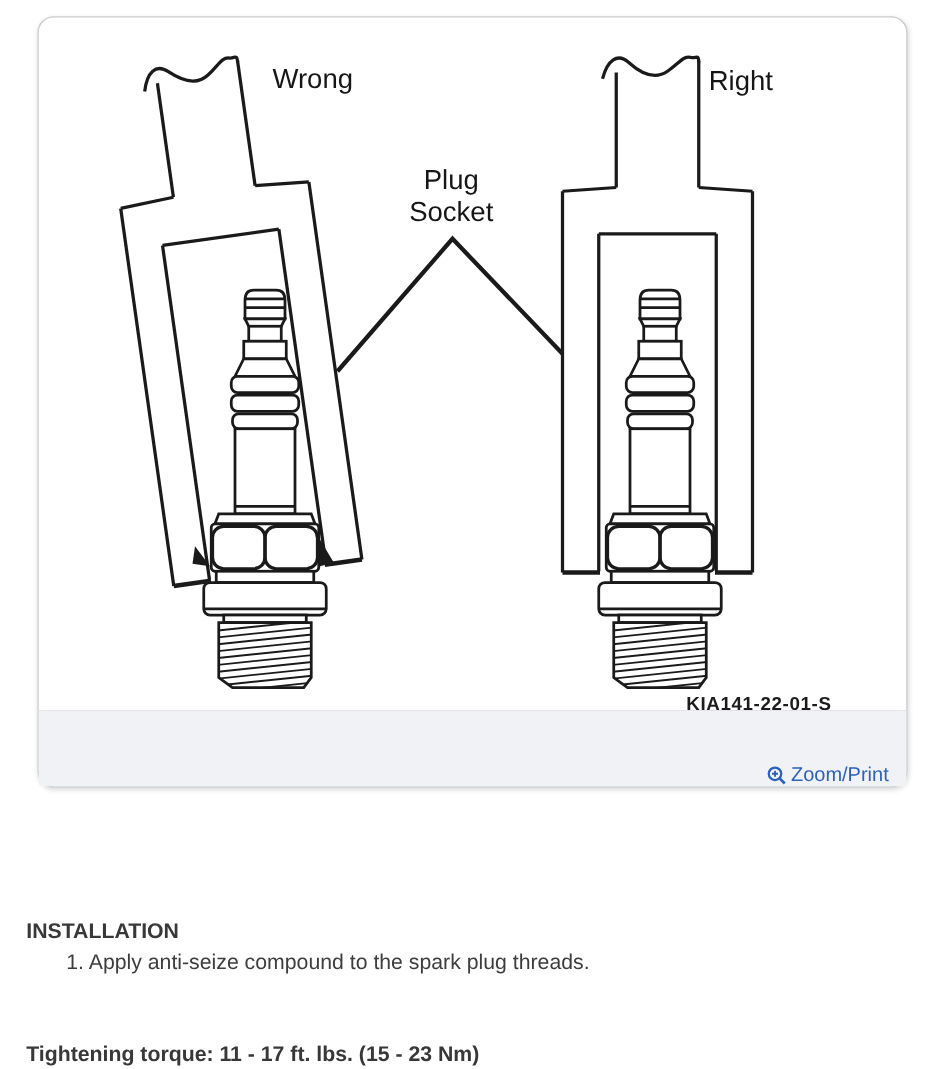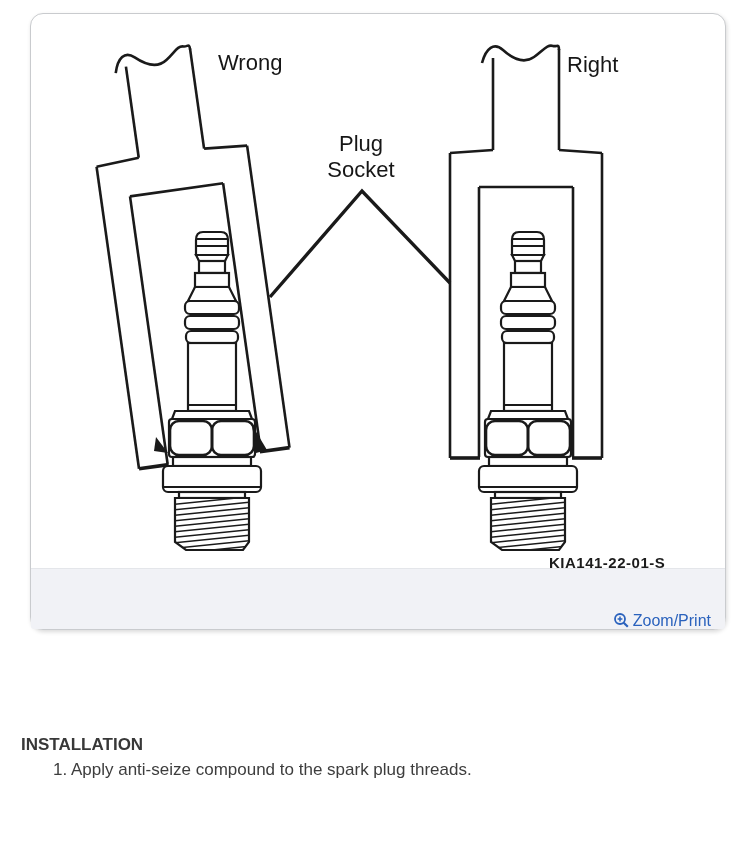--- a/index.html
+++ b/index.html
@@ -121,14 +121,15 @@
       </a>
     </div>
   </div>
 
 
   <div class="txt bold" style="left:21px;top:735px;text-align:center;">INSTALLATION</div>
 
   <div class="txt" style="left:30px;top:760px;margin-left:23px;">1. Apply anti-seize compound to the spark plug threads.</div>
 
 
+  <div class="txt bold" style="left:21px;top:834px;">Tightening torque: 11 - 17 ft. lbs. (15 - 23 Nm)</div>
 
 </div>
 
 </body></html>

